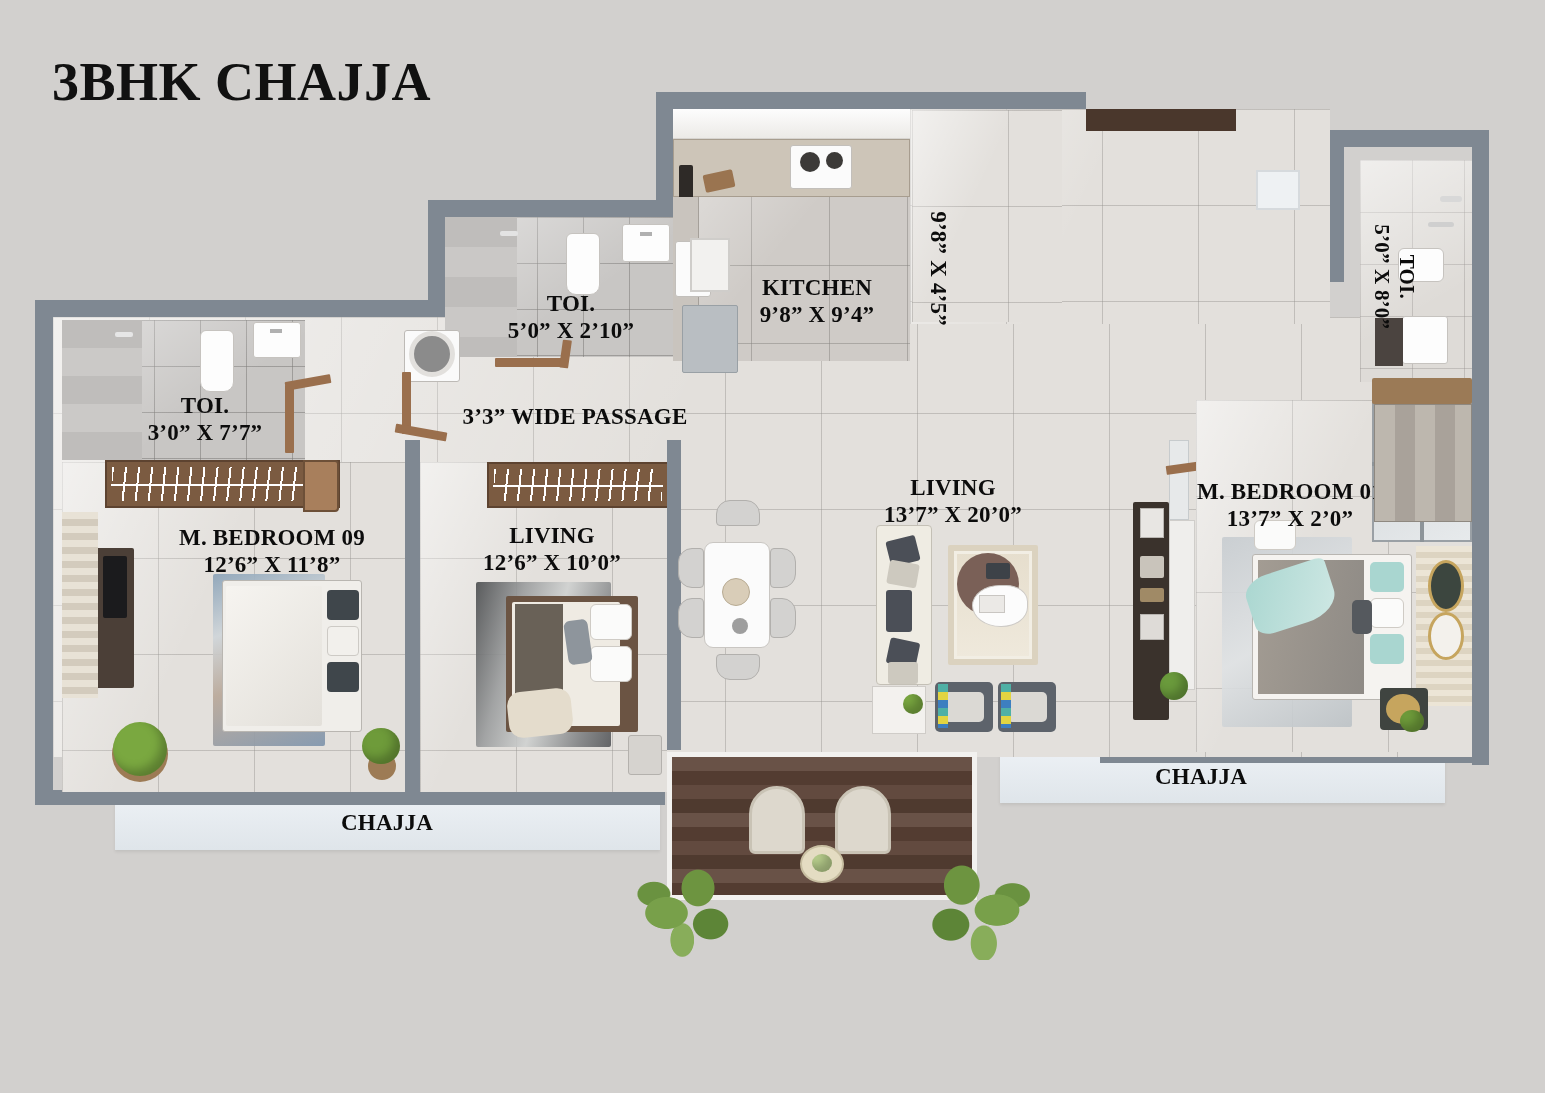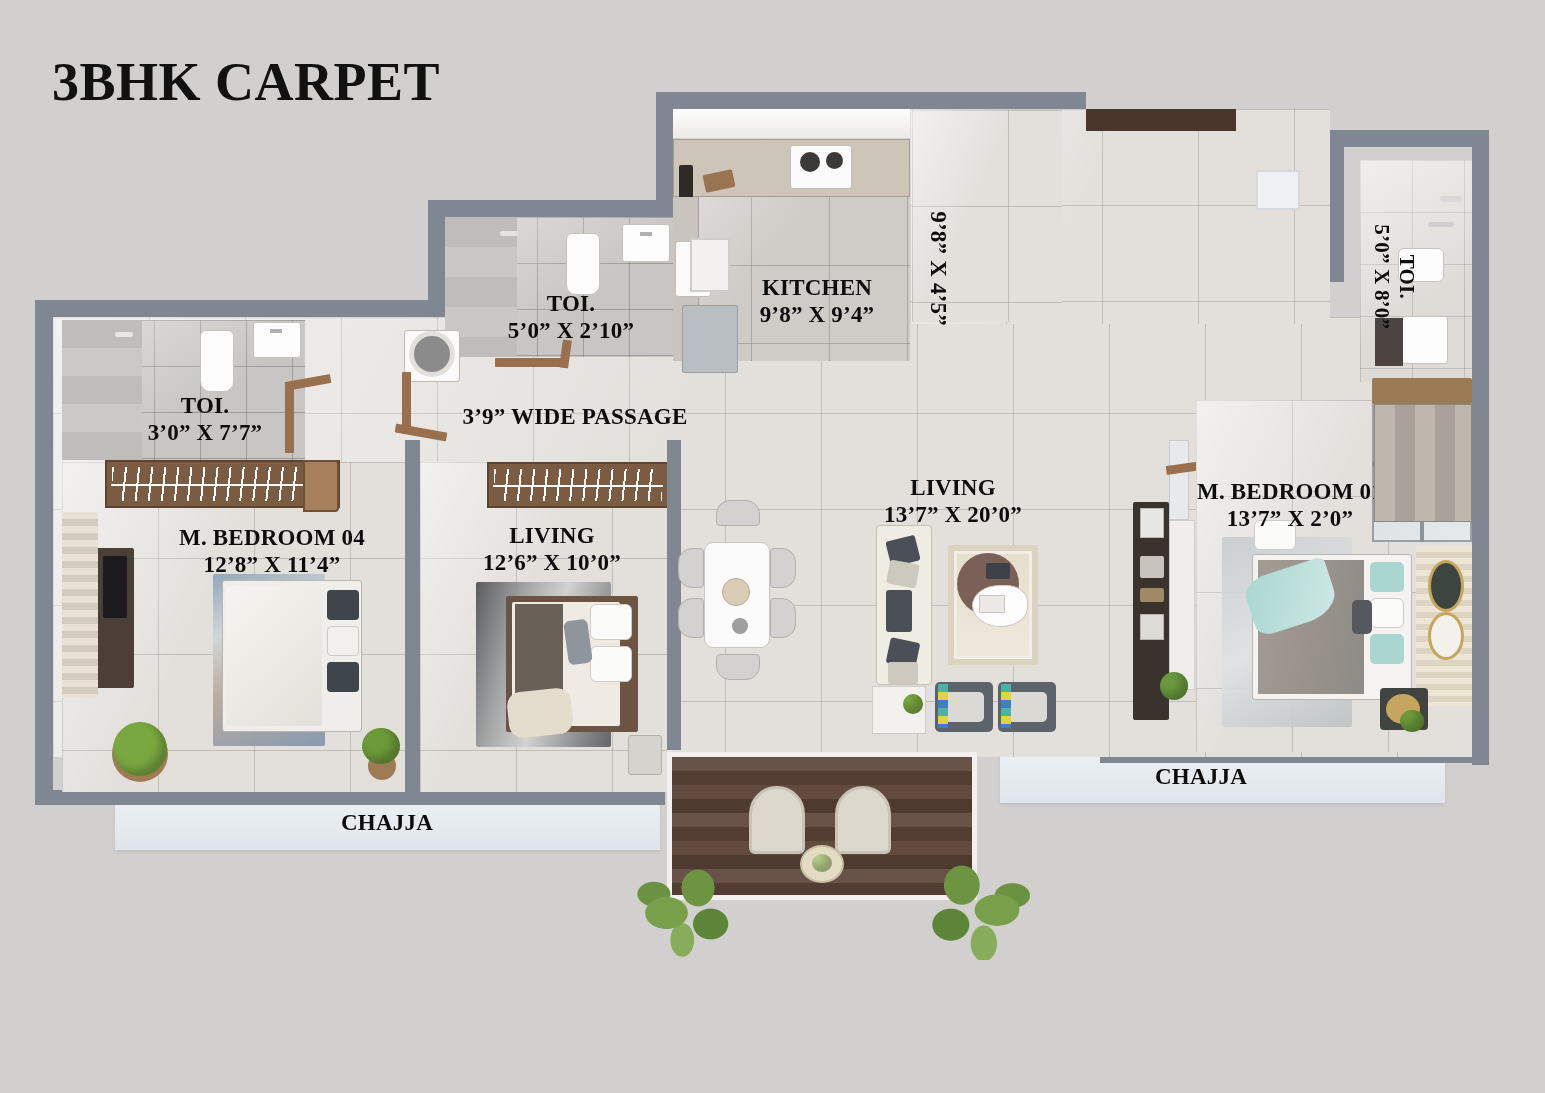--- a/index.html
+++ b/index.html
@@ -121,21 +121,21 @@
   .sinkbox    { background:#fbfbfb; border:1px solid #c2bfbb; border-radius:3px; }
   .mirror-cab { background:#d9d6d2; border:1px solid #b4b1ad; }
   .glass-part { background:rgba(214,216,218,.55); border:2px solid #9aa0a5; }
 </style>
 </head>
 <body>
 
 <div id="stage">
 
   <div class="title-block">
-    <div class="plan-title">3BHK CARPET</div>
+    <div class="plan-title">3BHK CHAJJA</div>
   </div>
 
   <div class="slab" style="left:115px; top:790px; width:545px; height:60px;
               background:linear-gradient(to bottom,#eef2f6,#dfe5ea); box-shadow:0 2px 3px rgba(0,0,0,.08);"></div>
   <div class="slab" style="left:1000px; top:745px; width:445px; height:58px;
               background:linear-gradient(to bottom,#eef2f6,#dfe5ea); box-shadow:0 2px 3px rgba(0,0,0,.08);"></div>
 
   <div class="wall" style="left:35px; top:300px; width:18px; height:505px;"></div>
   <div class="wall" style="left:35px; top:300px; width:410px; height:17px;"></div>
   <div class="wall" style="left:428px; top:200px; width:17px; height:117px;"></div>
@@ -205,21 +205,21 @@
   <div class="fx toilet-wc" style="left:200px; top:330px; width:34px; height:62px;"></div>
   <div class="fx basin" style="left:253px; top:322px; width:48px; height:36px;"></div>
   <div class="fx" style="left:270px; top:329px; width:12px; height:4px; background:#b0b0b0;"></div>
   <div class="fx door-swing" style="left:285px; top:385px; width:9px; height:68px;"></div>
   <div class="fx door-swing" style="left:285px; top:378px; width:46px; height:9px; transform:rotate(-10deg);"></div>
   <div class="lbl" style="left:205px; top:392px; width:230px; margin-left:-115px;">
     <span class="r1">TOI.</span>
     <span class="r2">3’0” X 7’7”</span>
   </div>
 
-  <div class="lbl one-line" style="left:575px; top:403px; width:340px; margin-left:-170px;">3’9” WIDE PASSAGE</div>
+  <div class="lbl one-line" style="left:575px; top:403px; width:340px; margin-left:-170px;">3’3” WIDE PASSAGE</div>
   <div class="fx door-swing" style="left:402px; top:372px; width:9px; height:62px;"></div>
   <div class="fx door-swing" style="left:395px; top:428px; width:52px; height:9px; transform:rotate(10deg);"></div>
 
   <div class="floor tile-light" style="left:62px; top:462px; width:343px; height:330px;"></div>
   <div class="fx wardrobe" style="left:105px; top:460px; width:235px; height:48px;">
     <div class="slats"></div>
     <div class="mid"></div>
   </div>
   <div class="fx" style="left:303px; top:460px; width:36px; height:52px; background:#a87f5c; border:2px solid #6d5038; border-radius:0 4px 4px 0;"></div>
   <div class="fx rug" style="left:213px; top:574px; width:112px; height:172px;
@@ -231,22 +231,22 @@
   <div class="fx" style="left:327px; top:662px; width:32px; height:30px; background:#3f464b; border-radius:4px;"></div>
   <div class="fx tvunit" style="left:96px; top:548px; width:38px; height:140px; background:#4b3f37;"></div>
   <div class="fx tv-scr" style="left:103px; top:556px; width:24px; height:62px;"></div>
   <div class="fx" style="left:62px; top:512px; width:36px; height:186px;
               background:repeating-linear-gradient(to bottom,#e8e2d6 0 7px,#d3cbbd 7px 14px);"></div>
   <div class="fx pot" style="left:112px; top:726px; width:56px; height:56px;"></div>
   <div class="fx plant" style="left:113px; top:722px; width:54px; height:54px;"></div>
   <div class="fx pot" style="left:368px; top:752px; width:28px; height:28px;"></div>
   <div class="fx plant" style="left:362px; top:728px; width:38px; height:36px; background:#6e9b3a;"></div>
   <div class="lbl" style="left:272px; top:524px; width:320px; margin-left:-160px;">
-    <span class="r1">M. BEDROOM 04</span>
-    <span class="r2">12’8” X 11’4”</span>
+    <span class="r1">M. BEDROOM 09</span>
+    <span class="r2">12’6” X 11’8”</span>
   </div>
 
   <div class="wall" style="left:405px; top:440px; width:15px; height:352px;"></div>
   <div class="floor tile-light" style="left:420px; top:462px; width:247px; height:330px;"></div>
   <div class="fx wardrobe" style="left:487px; top:462px; width:182px; height:46px;">
     <div class="slats"></div>
     <div class="mid"></div>
   </div>
   <div class="fx rug" style="left:476px; top:582px; width:135px; height:165px;
               background:linear-gradient(105deg,#4a4c4e 0%,#9b9d9e 28%,#cfd1d0 52%,#7e8082 82%,#55575a 100%); opacity:.9;"></div>

